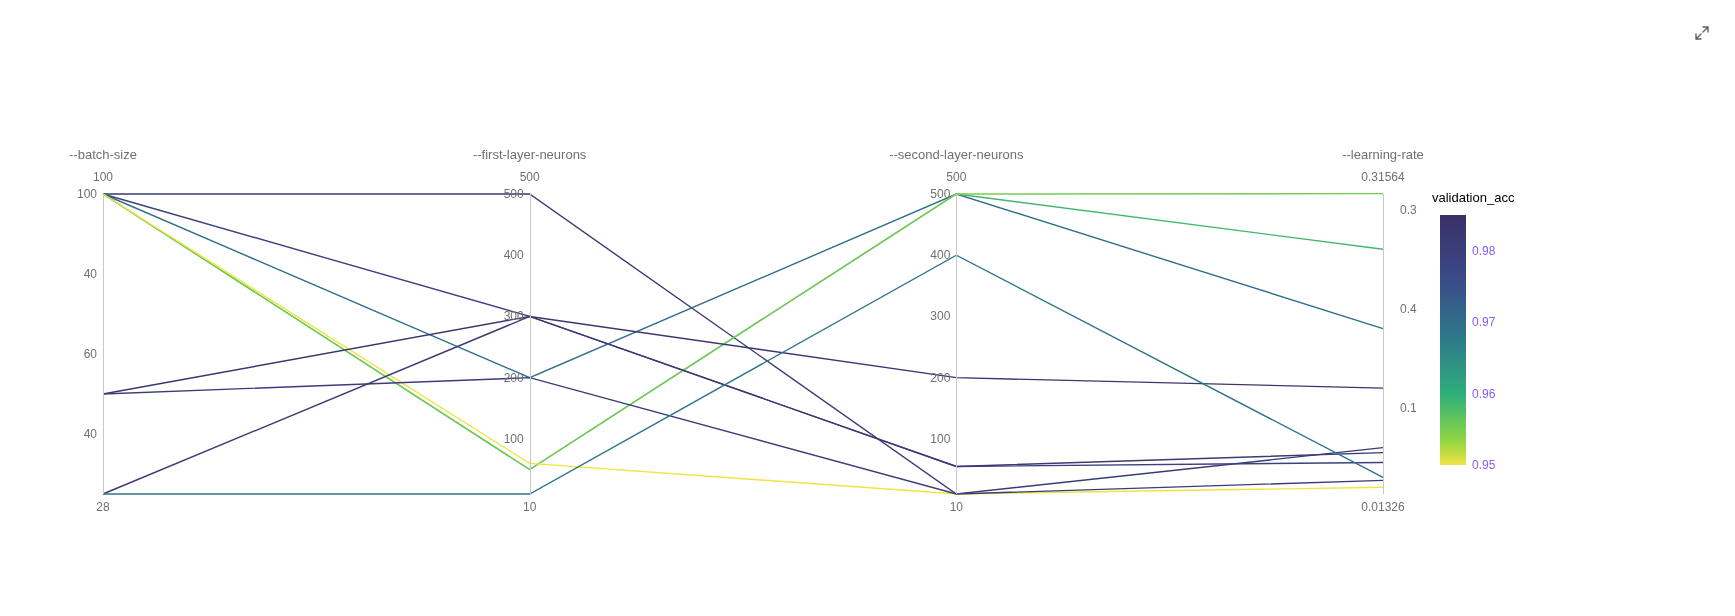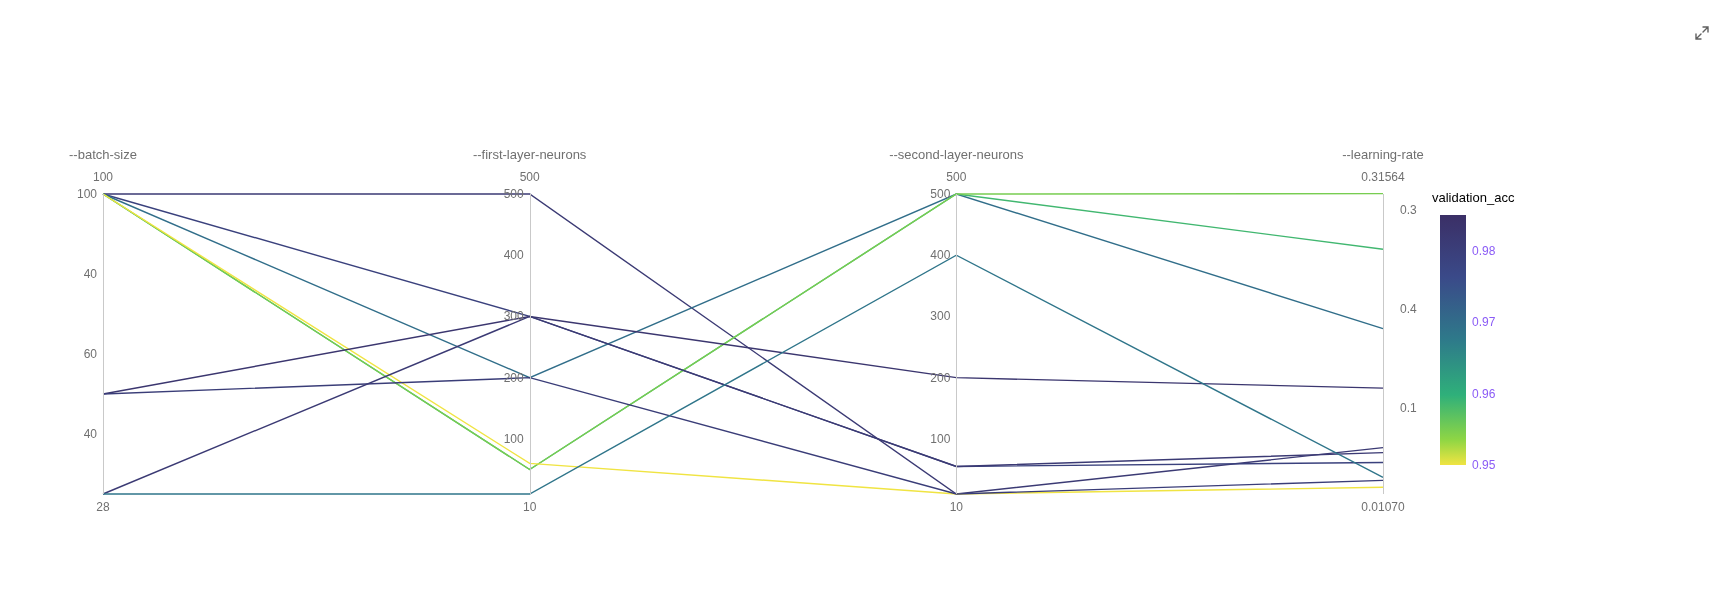--- a/index.html
+++ b/index.html
@@ -152,21 +152,21 @@
     <div class="range-top" style="left: 853.333px;">500</div>
     <div class="range-bot" style="left: 853.333px;">10</div>
     <div class="tick-label tick-left" style="left: 853.333px; top: 0px;">500</div>
     <div class="tick-label tick-left" style="left: 853.333px; top: 61.2245px;">400</div>
     <div class="tick-label tick-left" style="left: 853.333px; top: 122.449px;">300</div>
     <div class="tick-label tick-left" style="left: 853.333px; top: 183.673px;">200</div>
     <div class="tick-label tick-left" style="left: 853.333px; top: 244.898px;">100</div>
     <div class="axis-line" style="left: 1280px;"></div>
     <div class="axis-title" style="left: 1280px;">--learning-rate</div>
     <div class="range-top" style="left: 1280px;">0.31564</div>
-    <div class="range-bot" style="left: 1280px;">0.01070</div>
+    <div class="range-bot" style="left: 1280px;">0.01326</div>
     <div class="tick-label tick-right" style="left: 1280px; top: 15.5169px;">0.3</div>
     <div class="tick-label tick-right" style="left: 1280px; top: 114.73px;">0.4</div>
     <div class="tick-label tick-right" style="left: 1280px; top: 213.943px;">0.1</div>
   </div>
 
 <div class="colorbar-title">validation_acc</div>
 <div class="colorbar">
   <div class="bar"></div>
 </div>
 

